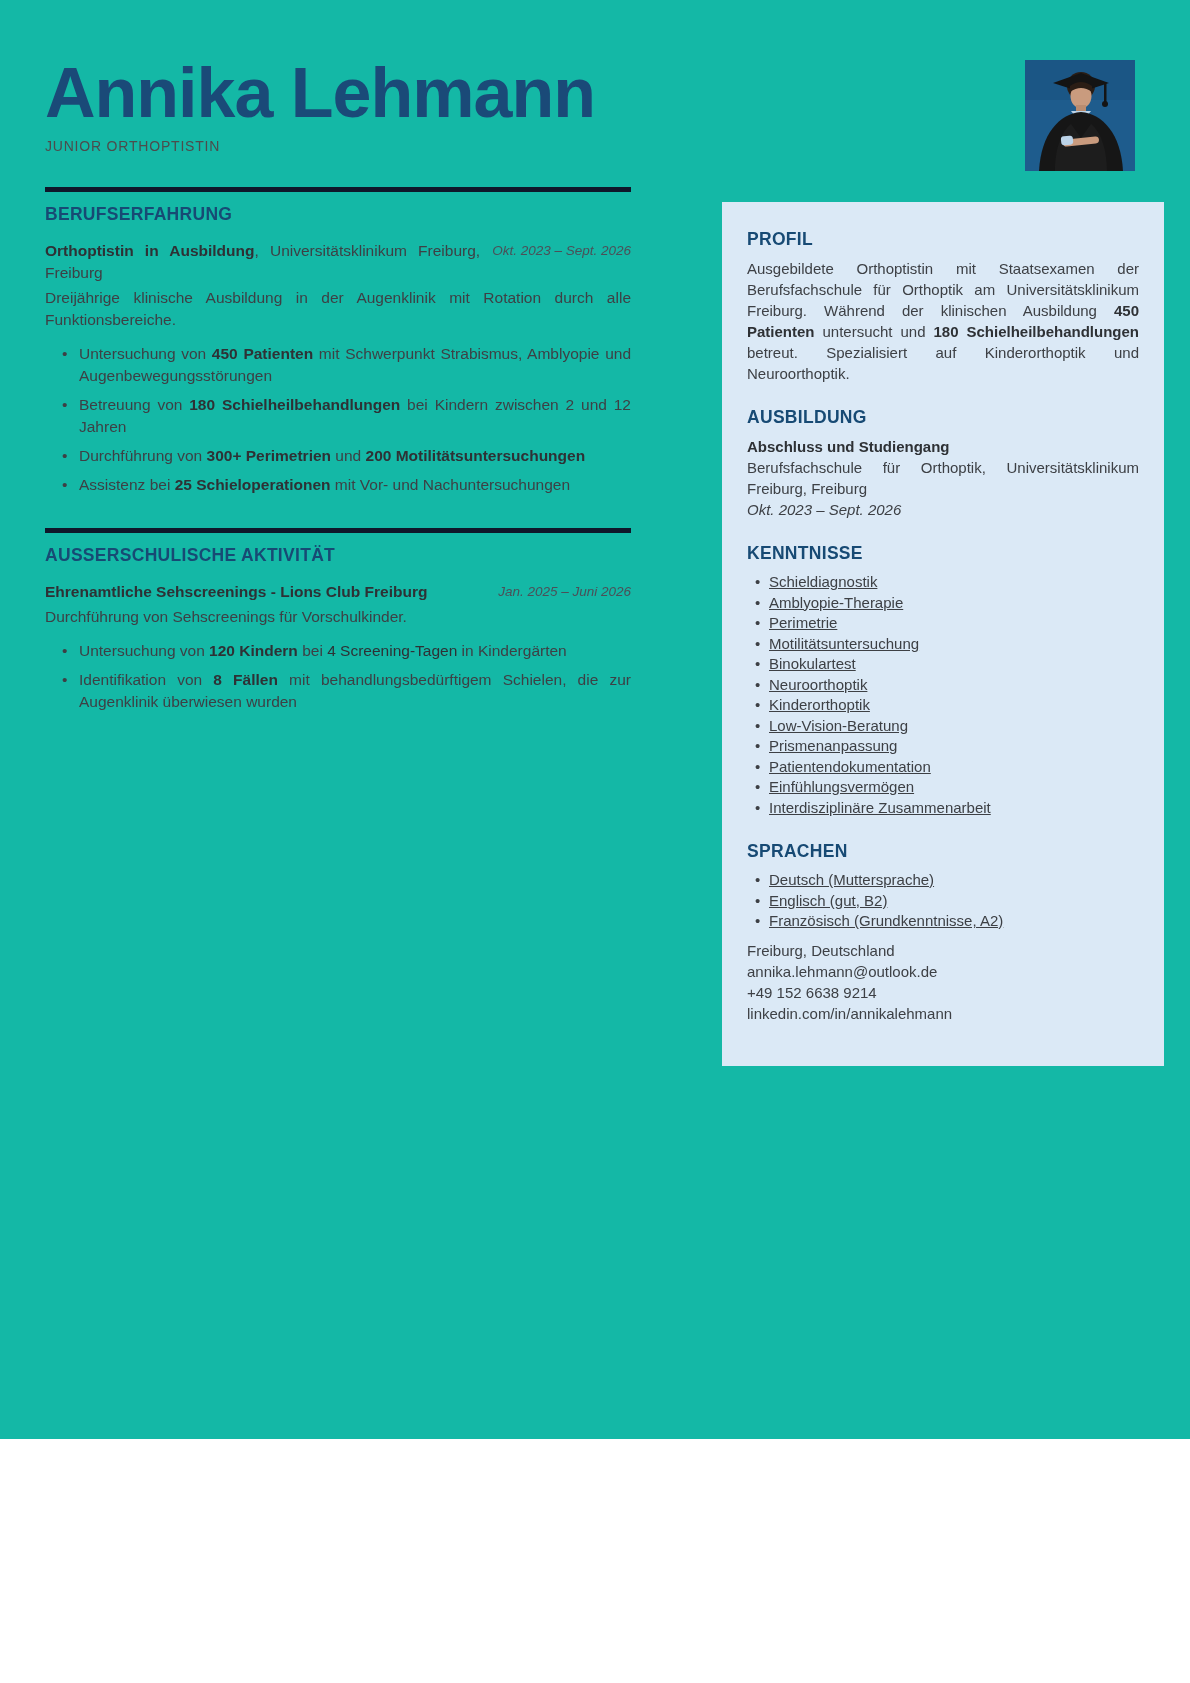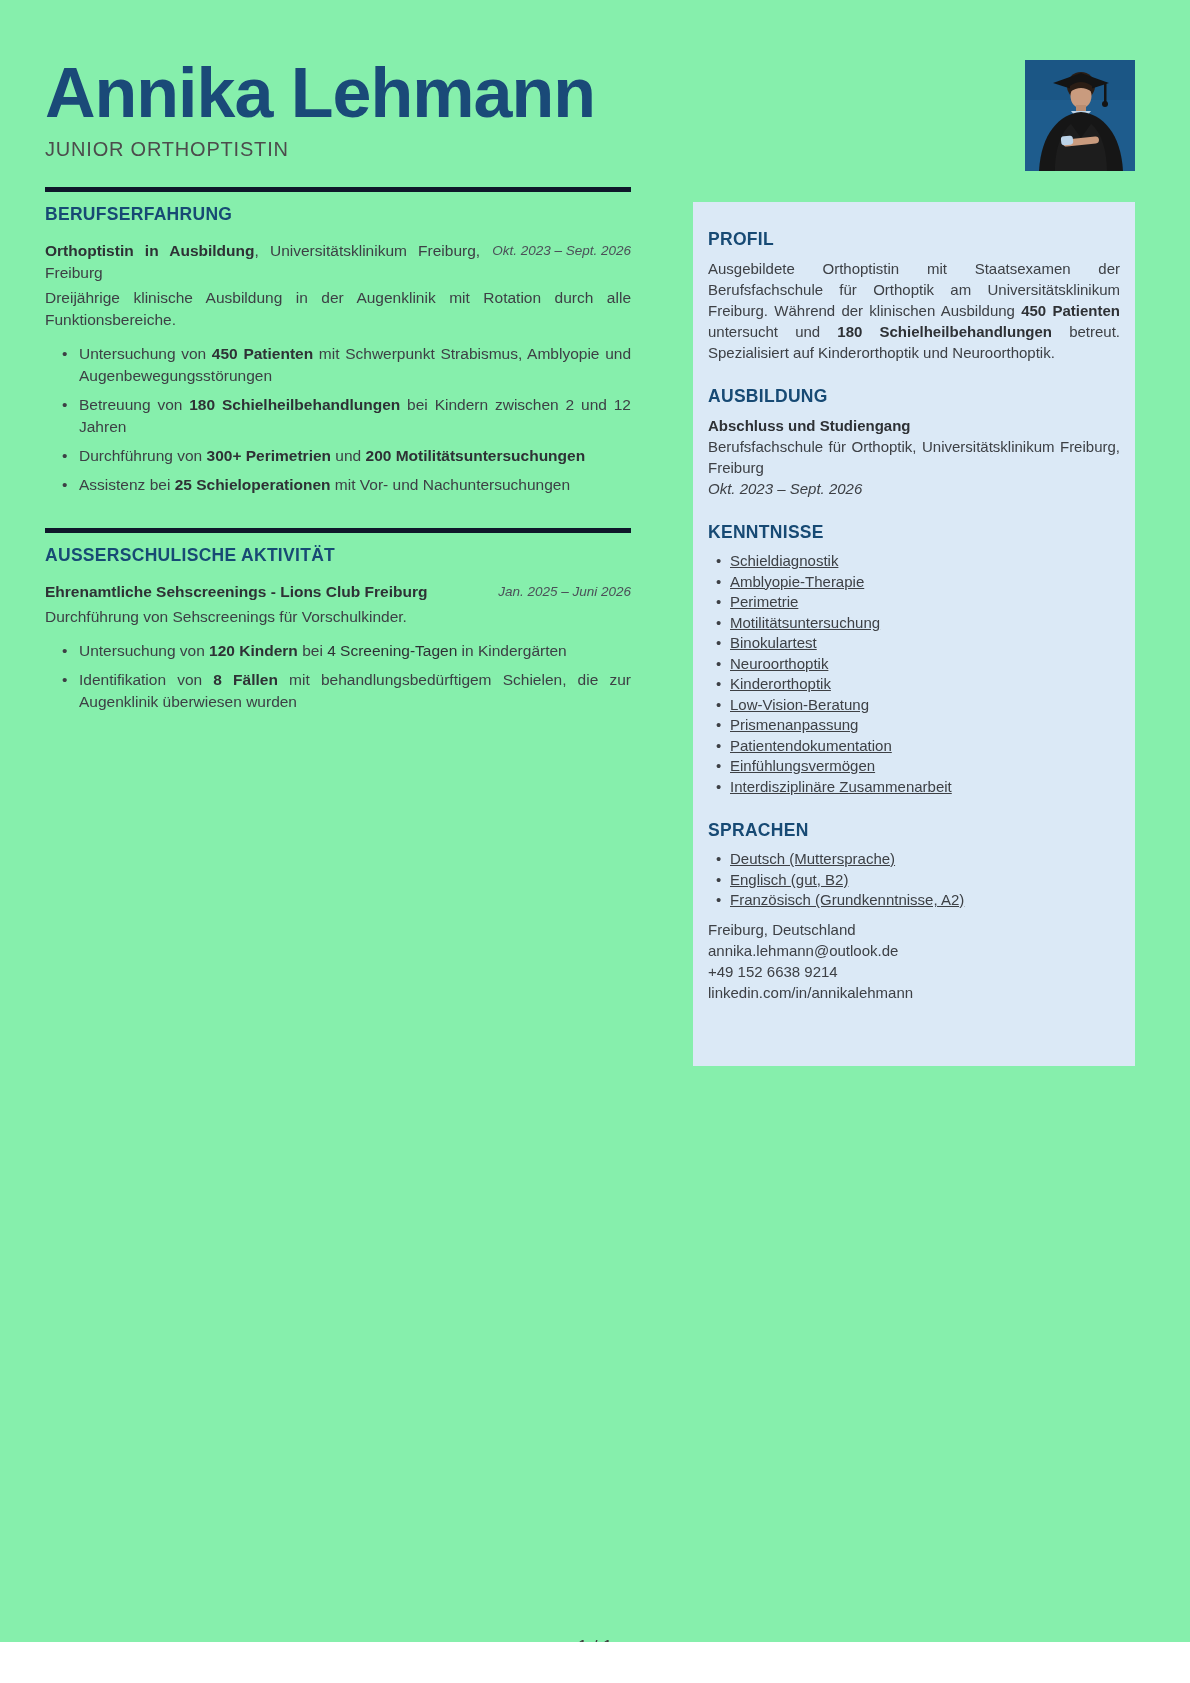--- a/index.html
+++ b/index.html
@@ -1,37 +1,37 @@
 <!DOCTYPE html>
 <html><head>
 <meta charset="utf-8">
 <style>
   * { margin: 0; padding: 0; box-sizing: border-box; }
   html, body { background: #ffffff; }
   body { font-family: "Liberation Sans", sans-serif; }
   .page {
     position: relative;
     width: 1190px;
-    height: 1642px;
-    background: #86efac;
+    height: 1439px;
+    background: #14b8a6;
     overflow: hidden;
   }
 
   
   .header { position: absolute; left: 45px; top: 58px; width: 900px; }
   .name {
     font-size: 70px;
     font-weight: 700;
     color: #1a4a78;
     line-height: 1.0;
     letter-spacing: -1px;
   }
   .subtitle {
     margin-top: 10px;
-    font-size: 20px;
+    font-size: 14px;
     color: #4c4c4c;
     letter-spacing: 0.8px;
   }
   .photo {
     position: absolute;
     left: 1025px;
     top: 60px;
     width: 110px;
     height: 111px;
     overflow: hidden;
@@ -80,26 +80,26 @@
     margin-bottom: 7px;
     line-height: 1.42;
     text-align: justify;
   }
   ul.bullets li::before { content: "•"; position: absolute; left: 0; top: 0; }
   .left-section + .left-section { margin-top: 32px; }
 
   
   .sidebar {
     position: absolute;
-    left: 693px;
+    left: 722px;
     top: 202px;
     width: 442px;
     height: 864px;
     background: #dbe9f6;
-    padding: 27px 15px;
+    padding: 27px 25px;
     color: #3d4045;
     font-size: 15px;
   }
   .sidebar h3 {
     font-size: 17.5px;
     font-weight: 700;
     color: #174a74;
     letter-spacing: 0.3px;
     margin: 23px 0 8px 0;
   }

